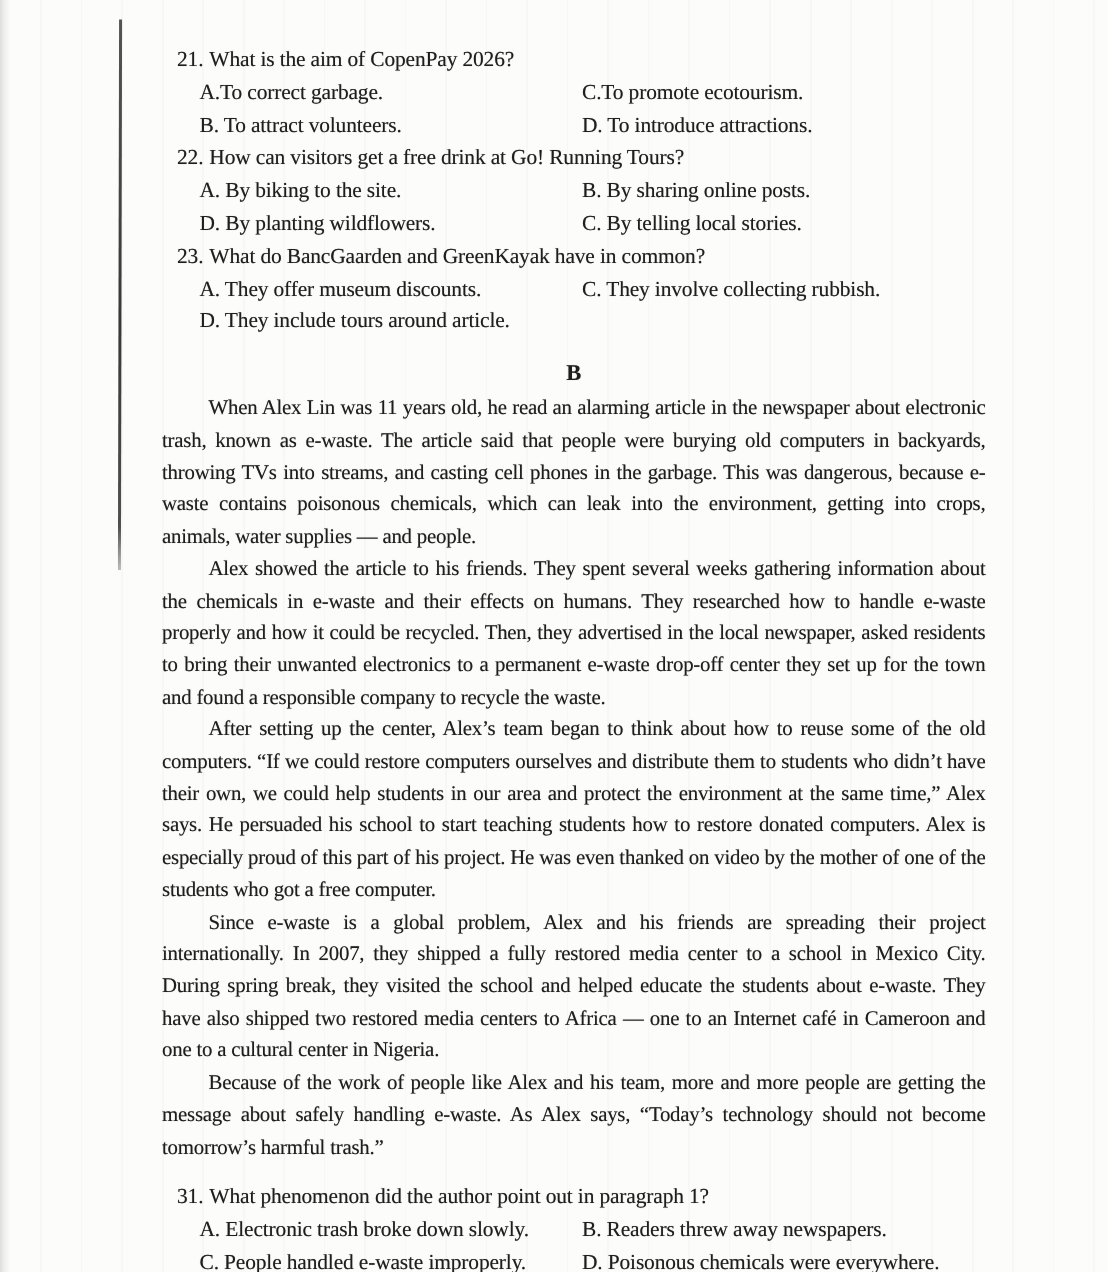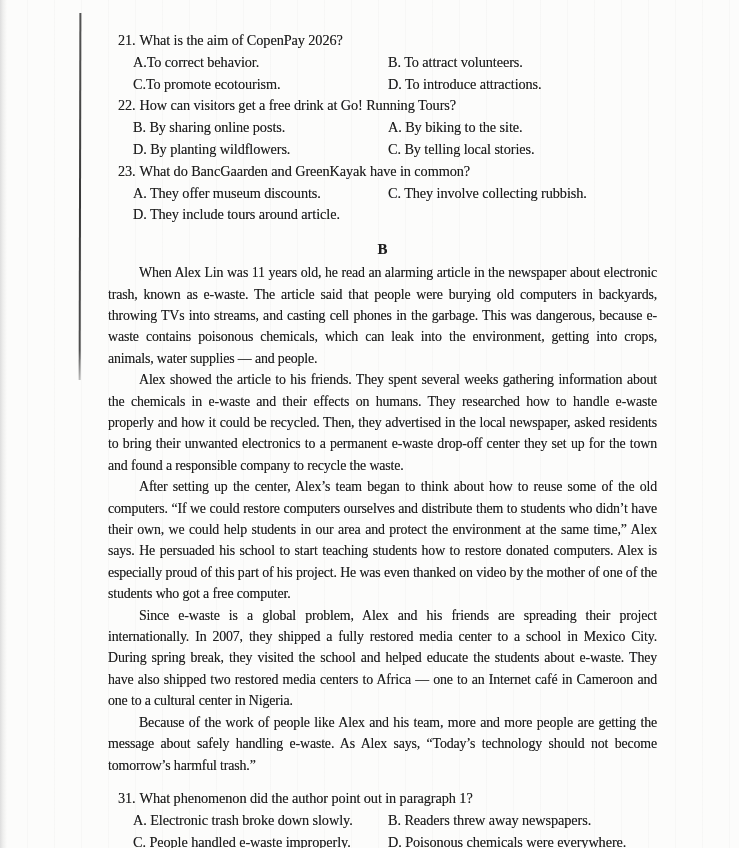--- a/index.html
+++ b/index.html
@@ -97,32 +97,32 @@
   <div class="scan-edge"></div>
   <div class="fold-line"></div>
 
   <div class="content">
 
     <section>
 
       <div class="q">
         <div class="q-line"><span class="q-num">21.</span><span>What is the aim of CopenPay 2026?</span></div>
         <div class="opts">
-          <div class="opt">A.To correct behavior.</div>
+          <div class="opt">A.To correct garbage.</div>
+          <div class="opt">C.To promote ecotourism.</div>
           <div class="opt">B. To attract volunteers.</div>
-          <div class="opt">C.To promote ecotourism.</div>
           <div class="opt">D. To introduce attractions.</div>
         </div>
       </div>
 
       <div class="q">
         <div class="q-line"><span class="q-num">22.</span><span>How can visitors get a free drink at Go! Running Tours?</span></div>
         <div class="opts">
+          <div class="opt">A. By biking to the site.</div>
           <div class="opt">B. By sharing online posts.</div>
-          <div class="opt">A. By biking to the site.</div>
           <div class="opt">D. By planting wildflowers.</div>
           <div class="opt">C. By telling local stories.</div>
         </div>
       </div>
 
       <div class="q">
         <div class="q-line"><span class="q-num">23.</span><span>What do BancGaarden and GreenKayak have in common?</span></div>
         <div class="opts">
           <div class="opt">A. They offer museum discounts.</div>
           <div class="opt">C. They involve collecting rubbish.</div>

